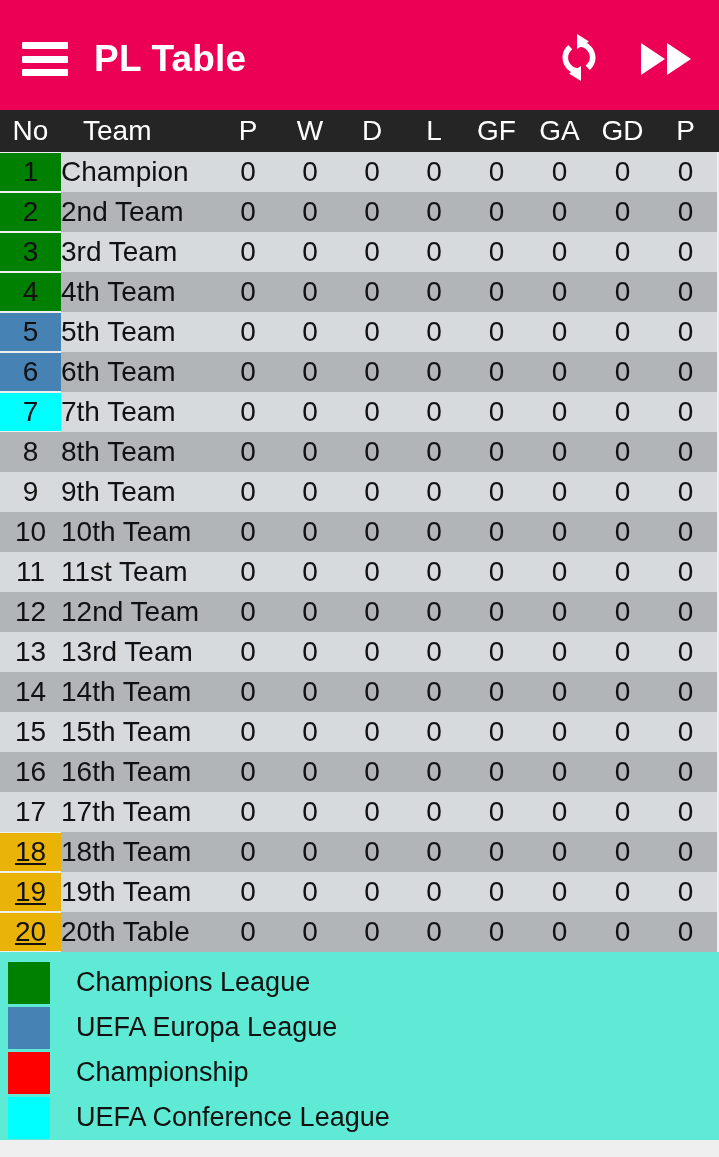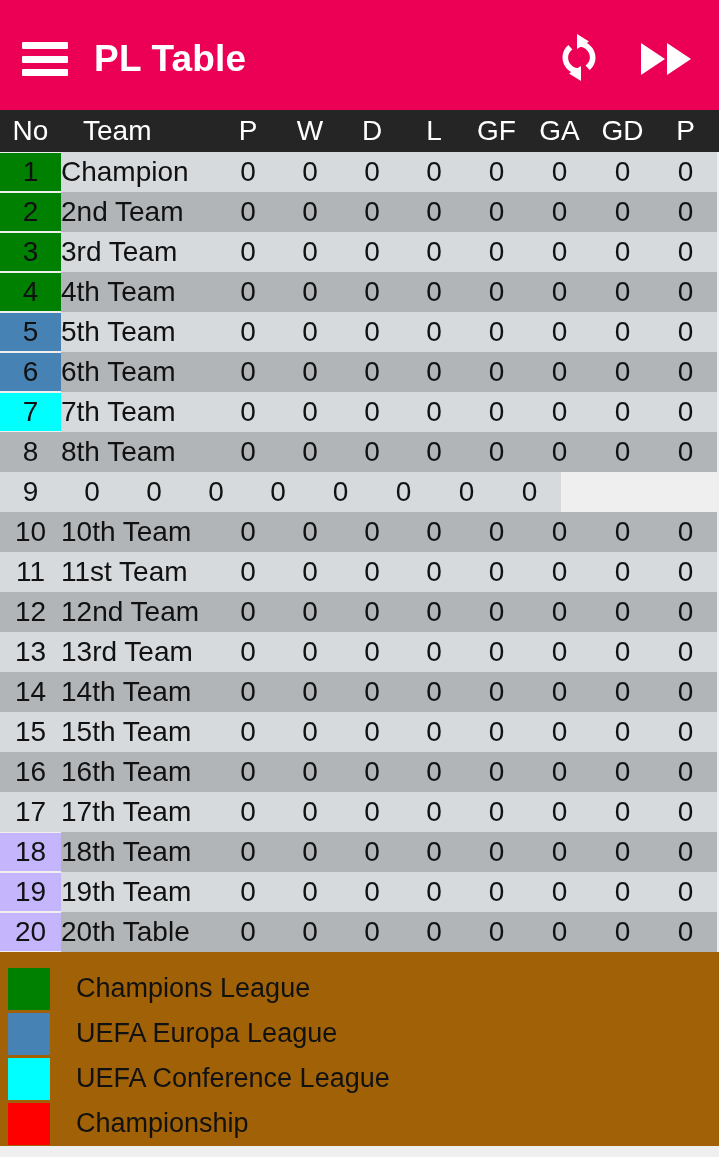--- a/index.html
+++ b/index.html
@@ -92,31 +92,31 @@
   #col-header .c-team { background: #252525; padding-left: 22px; }
 
   .row.light .c-team, .row.light .c-num { background: #D6DADD; }
   .row.dark  .c-team, .row.dark  .c-num { background: #B1B5B8; }
 
   .c-no.zone-none-light { background: #D6DADD; }
   .c-no.zone-none-dark  { background: #B1B5B8; }
   .c-no.zone-ucl  { background: #008000; }
   .c-no.zone-uel  { background: #4682B4; }
   .c-no.zone-uecl { background: #00FFFF; }
-  .c-no.zone-rel  { background: #c4b5fd; }
+  .c-no.zone-rel  { background: #eab308; text-decoration: underline; }
 
   .c-no.zone-ucl, .c-no.zone-uel, .c-no.zone-uecl, .c-no.zone-rel {
     border-top: 1px solid #EFEFEF;
     border-bottom: 1px solid #EFEFEF;
   }
 
   
   #legend {
-    background: #a16207;
-    padding: 14px 0 0 0;
+    background: #5eead4;
+    padding: 8px 0 0 0;
   }
   .legend-row {
     display: flex;
     align-items: center;
     height: 45px;
   }
   .legend-swatch {
     width: 42px;
     height: 42px;
     flex: 0 0 42px;
@@ -270,20 +270,21 @@
         <div class="cell c-num">0</div>
         <div class="cell c-num">0</div>
         <div class="cell c-num">0</div>
         <div class="cell c-num wide">0</div>
         <div class="cell c-num wide">0</div>
         <div class="cell c-num wide">0</div>
         <div class="cell c-num wide">0</div>
       </div>
       <div class="row light">
         <div class="cell c-no zone-none-light">9</div>
+        <div class="cell c-team">9th Team</div>
         <div class="cell c-num">0</div>
         <div class="cell c-num">0</div>
         <div class="cell c-num">0</div>
         <div class="cell c-num">0</div>
         <div class="cell c-num wide">0</div>
         <div class="cell c-num wide">0</div>
         <div class="cell c-num wide">0</div>
         <div class="cell c-num wide">0</div>
       </div>
       <div class="row dark">
@@ -424,20 +425,20 @@
 <div id="legend">
     <div class="legend-row">
       <div class="legend-swatch" style="background: rgb(0, 128, 0);"></div>
       <div class="legend-label">Champions League</div>
     </div>
     <div class="legend-row">
       <div class="legend-swatch" style="background: rgb(70, 130, 180);"></div>
       <div class="legend-label">UEFA Europa League</div>
     </div>
     <div class="legend-row">
+      <div class="legend-swatch" style="background: rgb(255, 0, 0);"></div>
+      <div class="legend-label">Championship</div>
+    </div>
+    <div class="legend-row">
       <div class="legend-swatch" style="background: rgb(0, 255, 255);"></div>
       <div class="legend-label">UEFA Conference League</div>
     </div>
-    <div class="legend-row">
-      <div class="legend-swatch" style="background: rgb(255, 0, 0);"></div>
-      <div class="legend-label">Championship</div>
-    </div>
   </div>
 
 </body></html>

